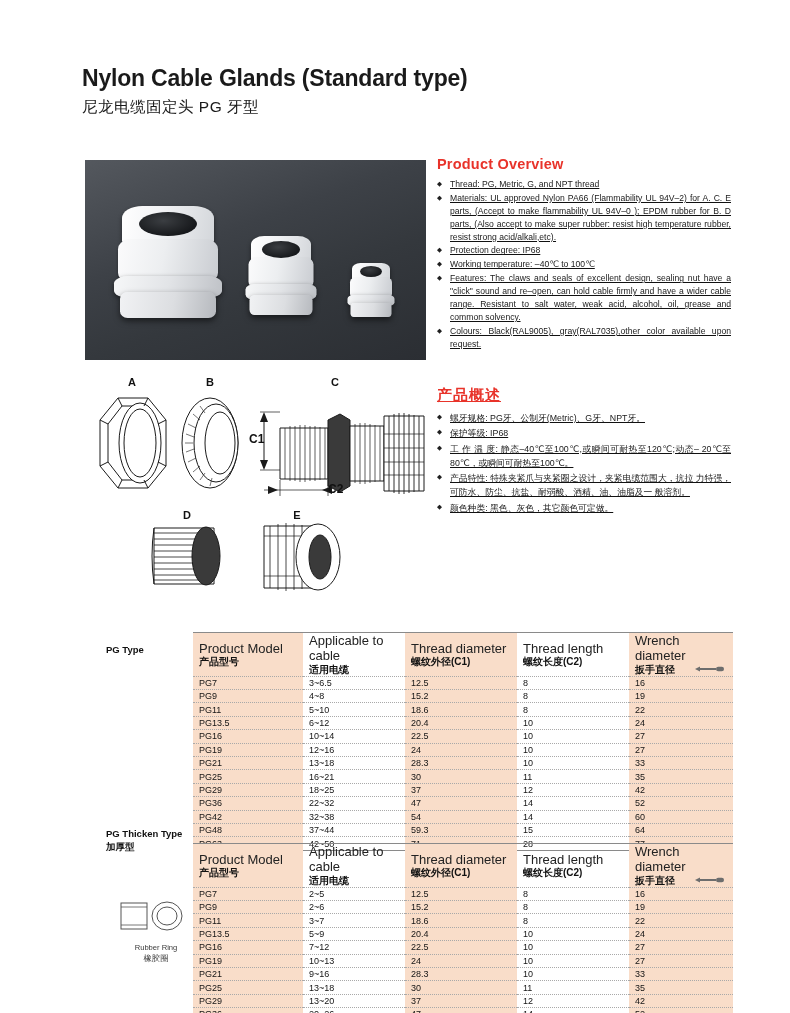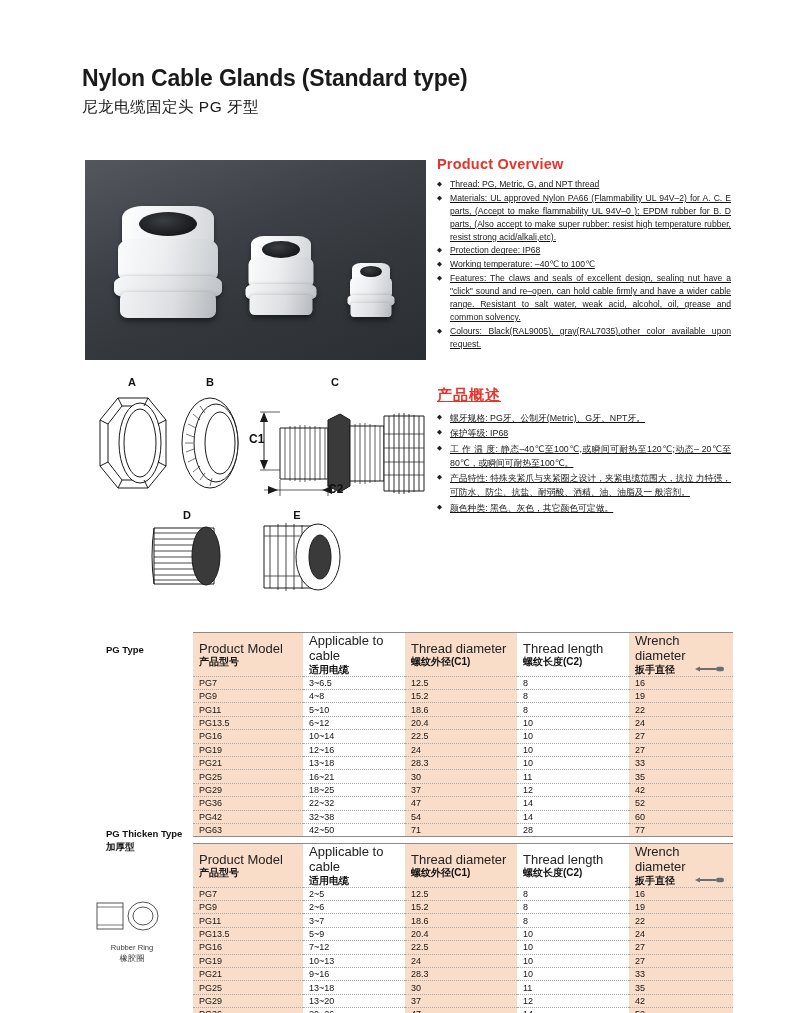--- a/index.html
+++ b/index.html
@@ -161,21 +161,21 @@
   .th-en { display: block; font-size: 13px; color: #222; line-height: 1.18; }
   .th-cn { display: block; font-size: 10px; font-weight: bold; color: #111; line-height: 1.2; }
   .th-wrench { position: relative; }
   .wrench-ico {
     position: absolute; right: 6px; bottom: 3px;
     width: 34px; height: 8px;
   }
   td.center { text-align: center; padding-left: 0; }
 
   
-  .rubber-fig { position: absolute; left: 91px; top: 895px; width: 82px; }
+  .rubber-fig { position: absolute; left: 115px; top: 895px; width: 82px; }
   .rubber-cap {
     font-size: 7.6px;
     text-align: center;
     color: #3a3a3a;
     line-height: 1.35;
     margin-top: 4px;
   }
   .rubber-cap .cn { font-size: 8.4px; }
 </style>
 </head>
@@ -425,20 +425,27 @@
           <td class="shade ">52</td>
         </tr>
         <tr>
           <td class="shade ">PG42</td>
           <td class="center">32~38</td>
           <td class="shade ">54</td>
           <td class="center">14</td>
           <td class="shade ">60</td>
         </tr>
         <tr>
+          <td class="shade ">PG48</td>
+          <td class="center">37~44</td>
+          <td class="shade ">59.3</td>
+          <td class="center">15</td>
+          <td class="shade ">64</td>
+        </tr>
+        <tr>
           <td class="shade ">PG63</td>
           <td class="center">42~50</td>
           <td class="shade ">71</td>
           <td class="center">28</td>
           <td class="shade ">77</td>
         </tr>
       </tbody>
   </table>
 </div>
 

